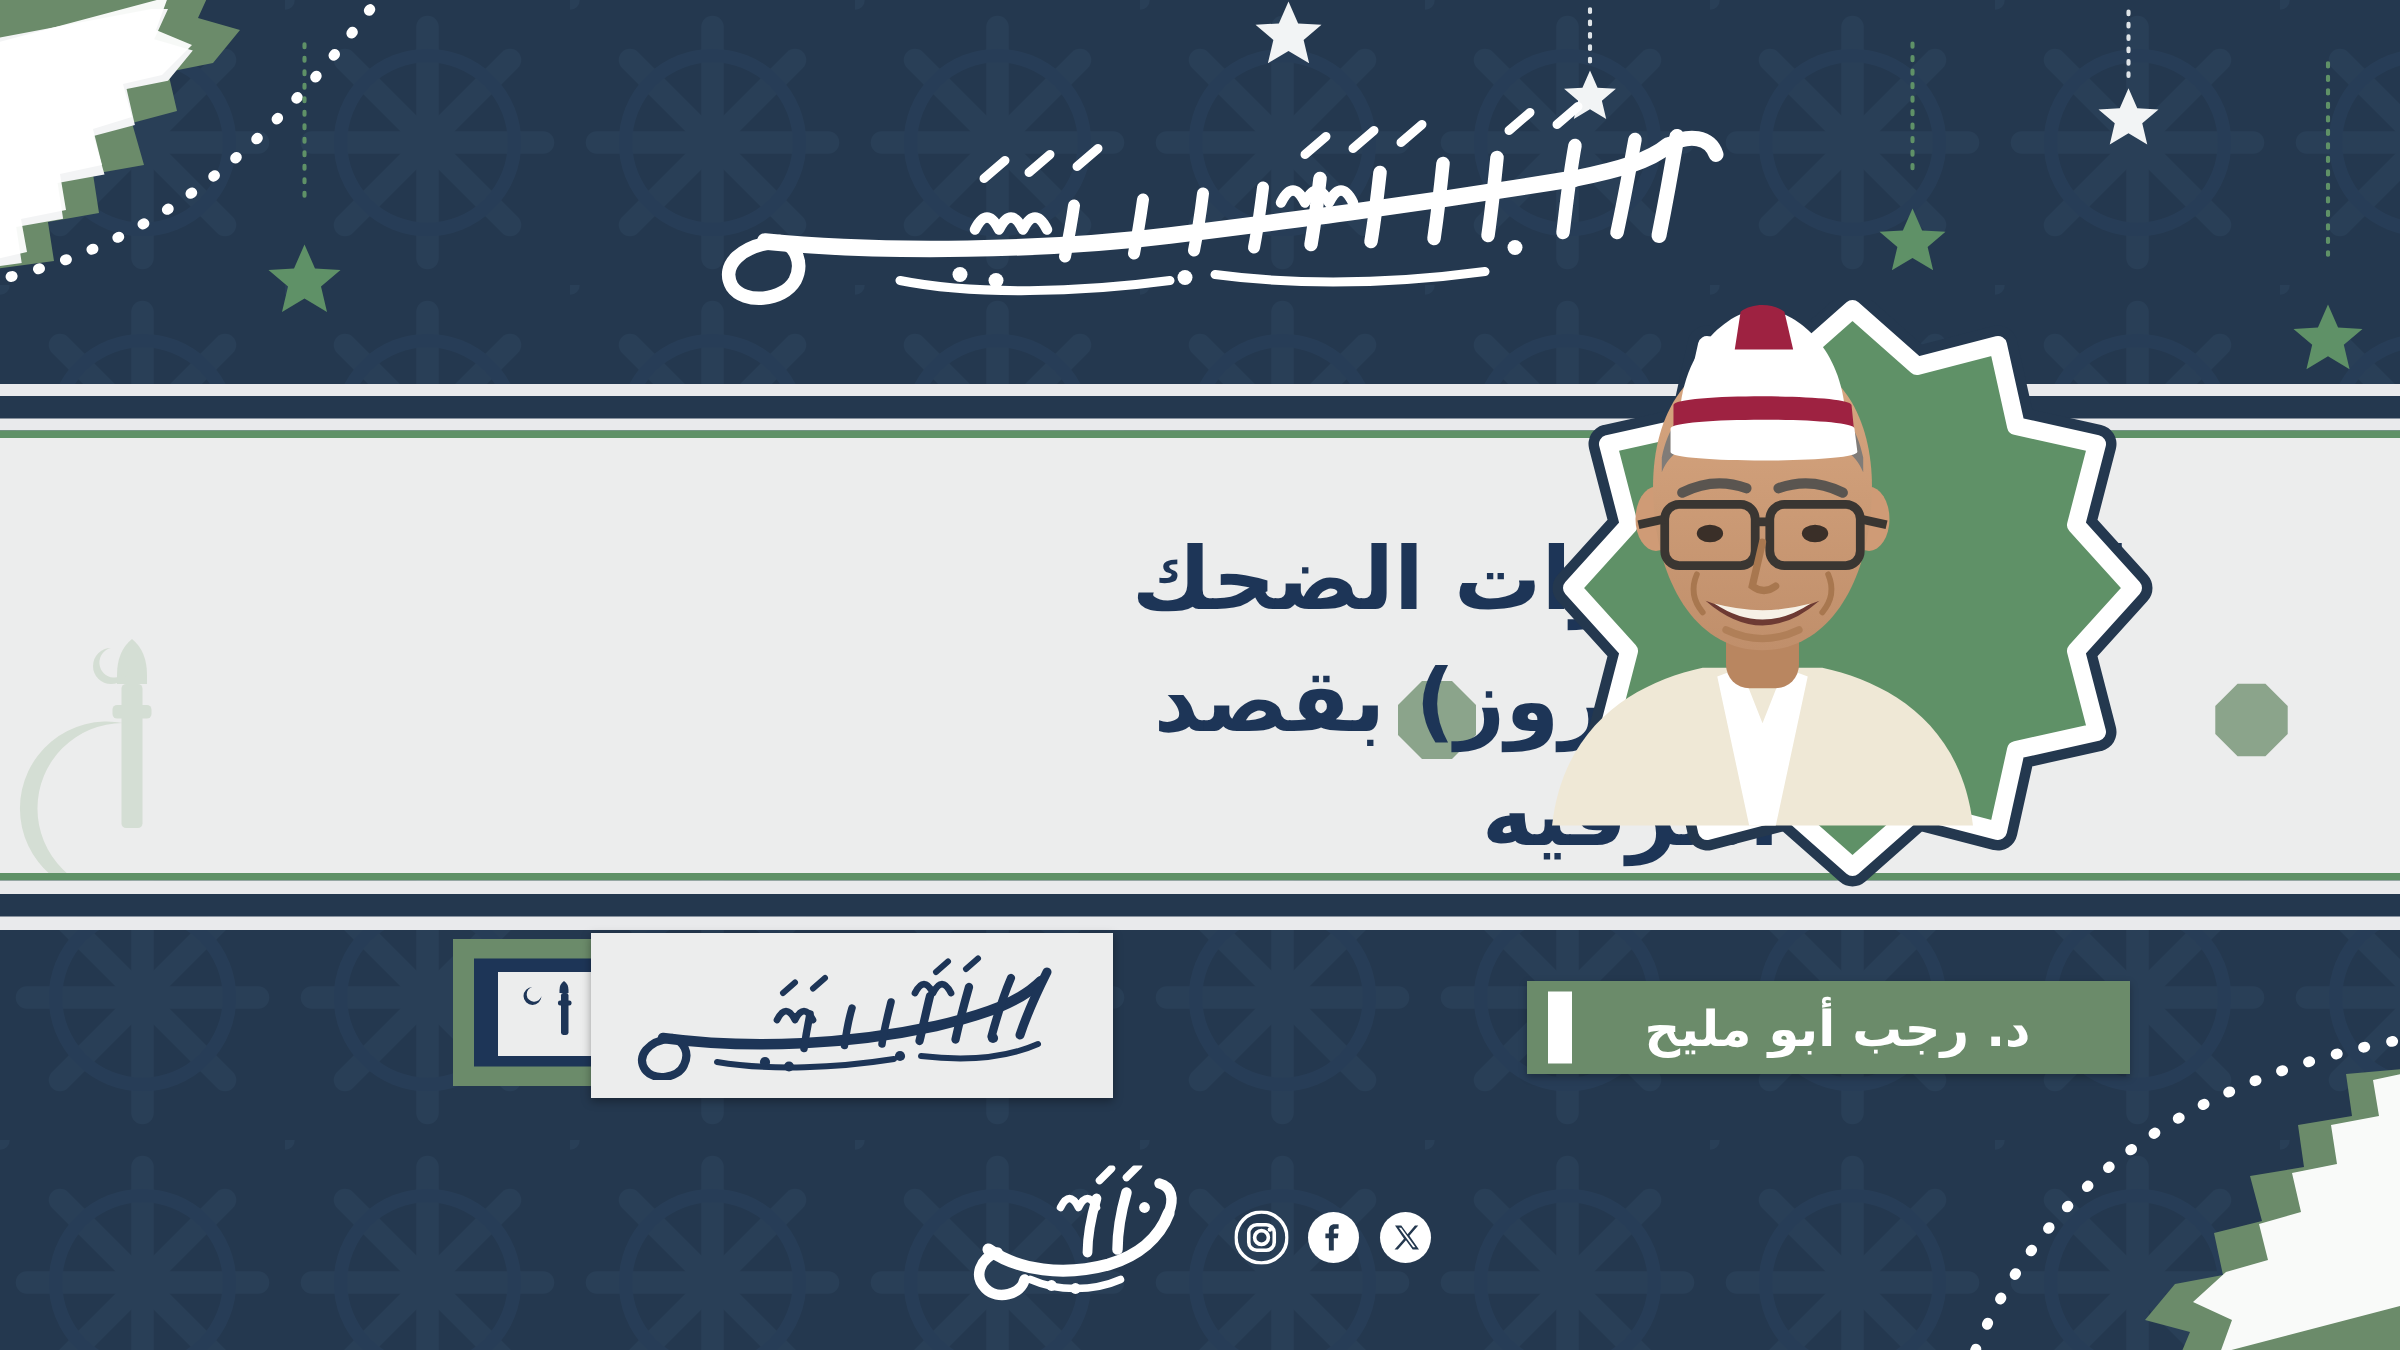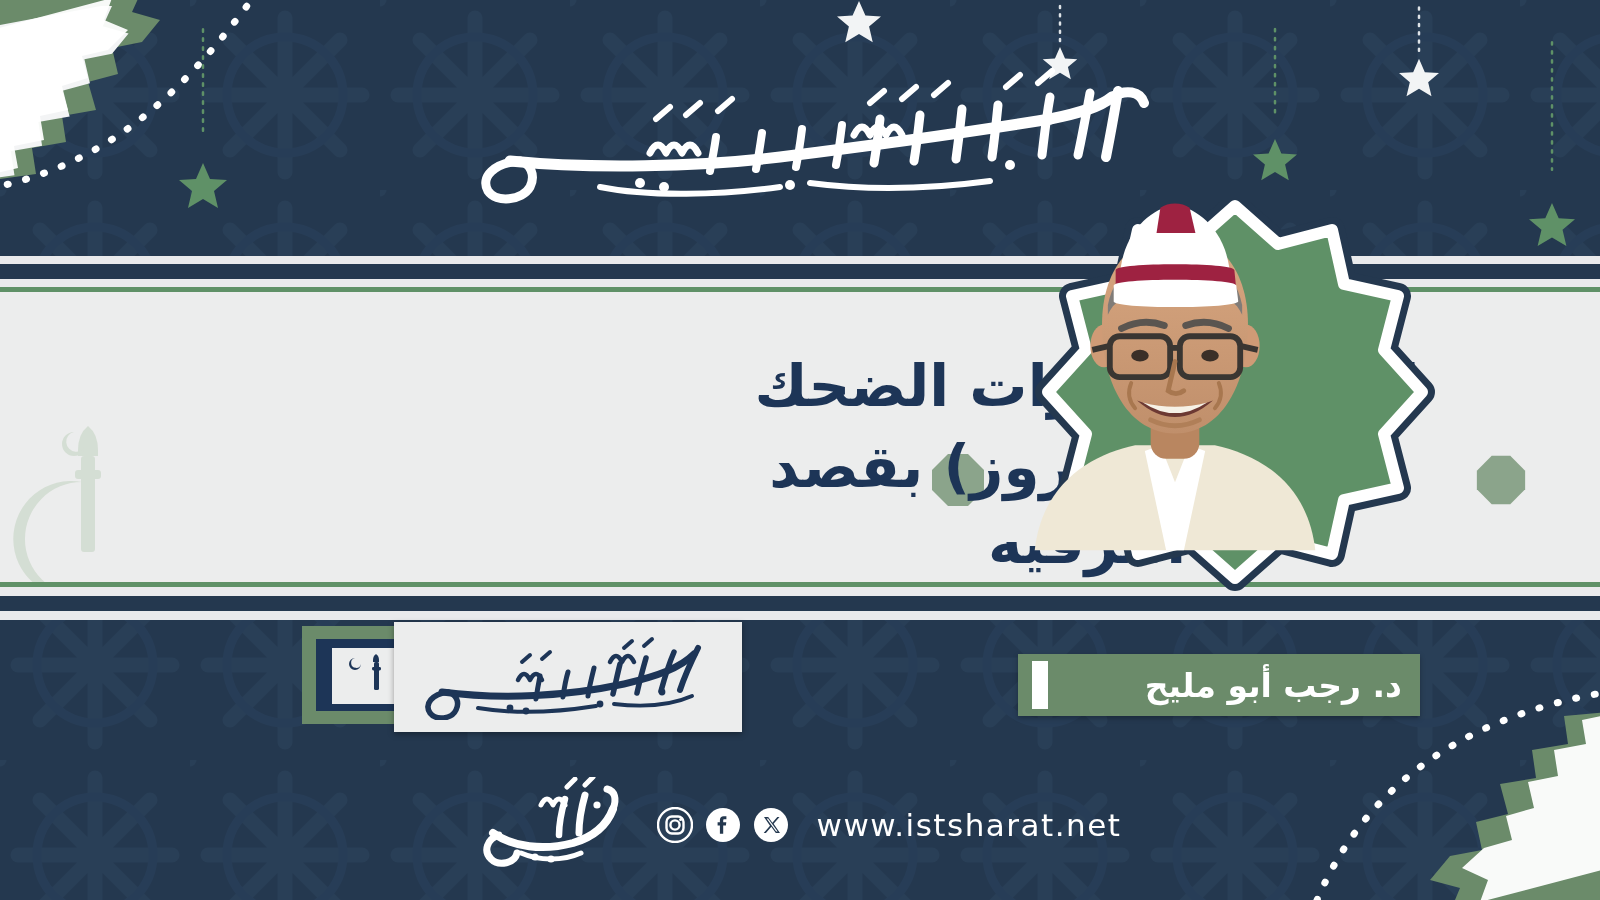--- a/index.html
+++ b/index.html
@@ -138,21 +138,21 @@
     width:402px; height:62px;
     background:#6b8b6a;
     display:flex; align-items:center;
     box-shadow:0 2px 5px rgba(0,0,0,.28);
   }
   .nameplate .tick{
     width:16px; height:48px; background:#ffffff; margin-left:14px;
     flex:0 0 auto;
   }
   .nameplate .nm{
-    flex:1; direction:rtl;
+    flex:1; text-align:center; direction:rtl;
     color:#ffffff; font-size:33px; font-weight:bold;
     font-family:"DejaVu Sans","Liberation Sans",sans-serif;
     padding-right:18px;
     letter-spacing:.5px;
   }
 
   
   .footer{
     position:absolute; left:0; right:0; top:770px; height:110px;
     display:flex; align-items:center; justify-content:center; gap:28px;
@@ -512,16 +512,15 @@
         <path d="M21.4,12.2h-2.1c-0.7,0-1.1,0.5-1.1,1.2v1.9h3.1l-0.4,3.2h-2.7v8.2h-3.3v-8.2h-2.3v-3.2h2.3v-2.3
                  c0-2.3,1.4-3.8,3.7-3.8h2.8V12.2z" fill="#24384f"></path>
       </svg>
       <svg class="ic" viewBox="0 0 36 36" aria-hidden="true">
         <circle cx="18" cy="18" r="17" fill="#ffffff"></circle>
         <path d="M11,10h4.2l4.2,5.8L24.3,10h2.2l-5.9,6.8L27,26h-4.2l-4.5-6.2L12.9,26h-2.2l6.3-7.2L11,10z
                  M13.6,11.5l9.5,13h1.5l-9.5-13H13.6z" fill="#24384f"></path>
       </svg>
     </div>
 
-    <span class="site">www.istsharat.net</span>
   </div>
 
 </div>
 
 </body></html>

